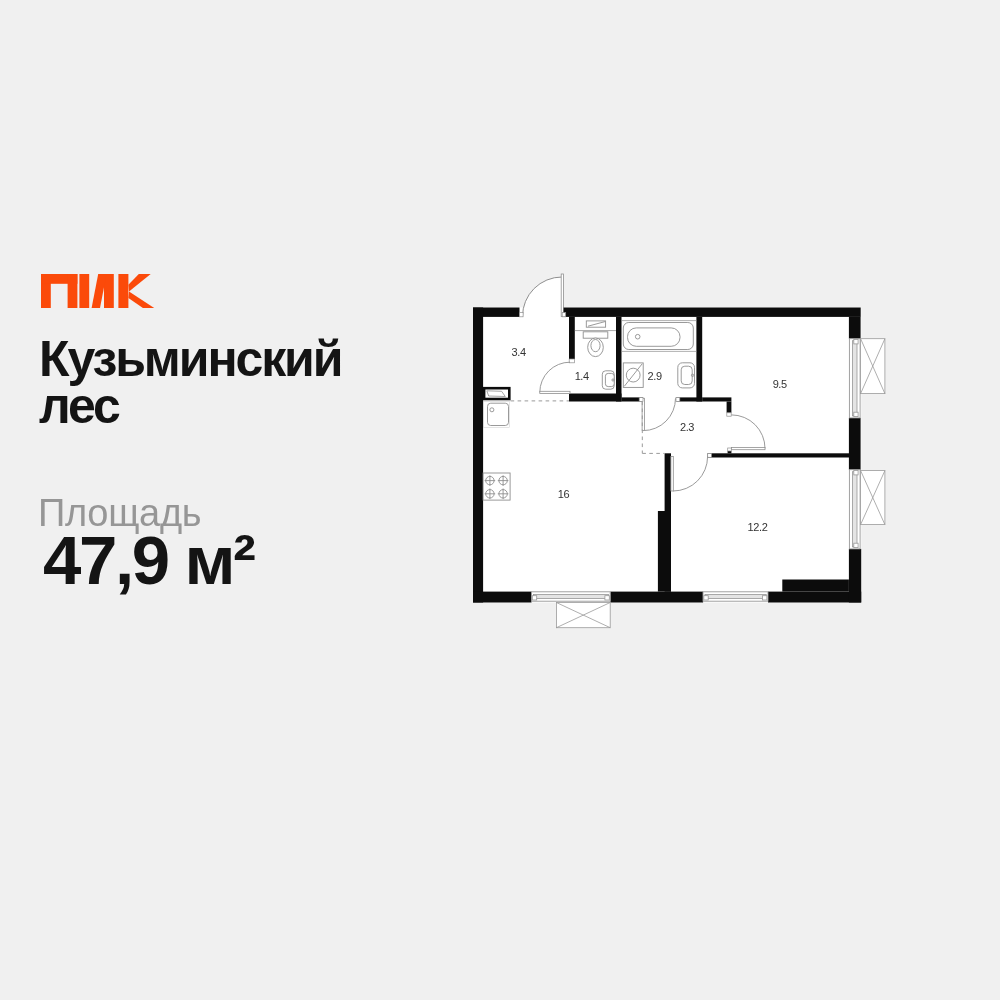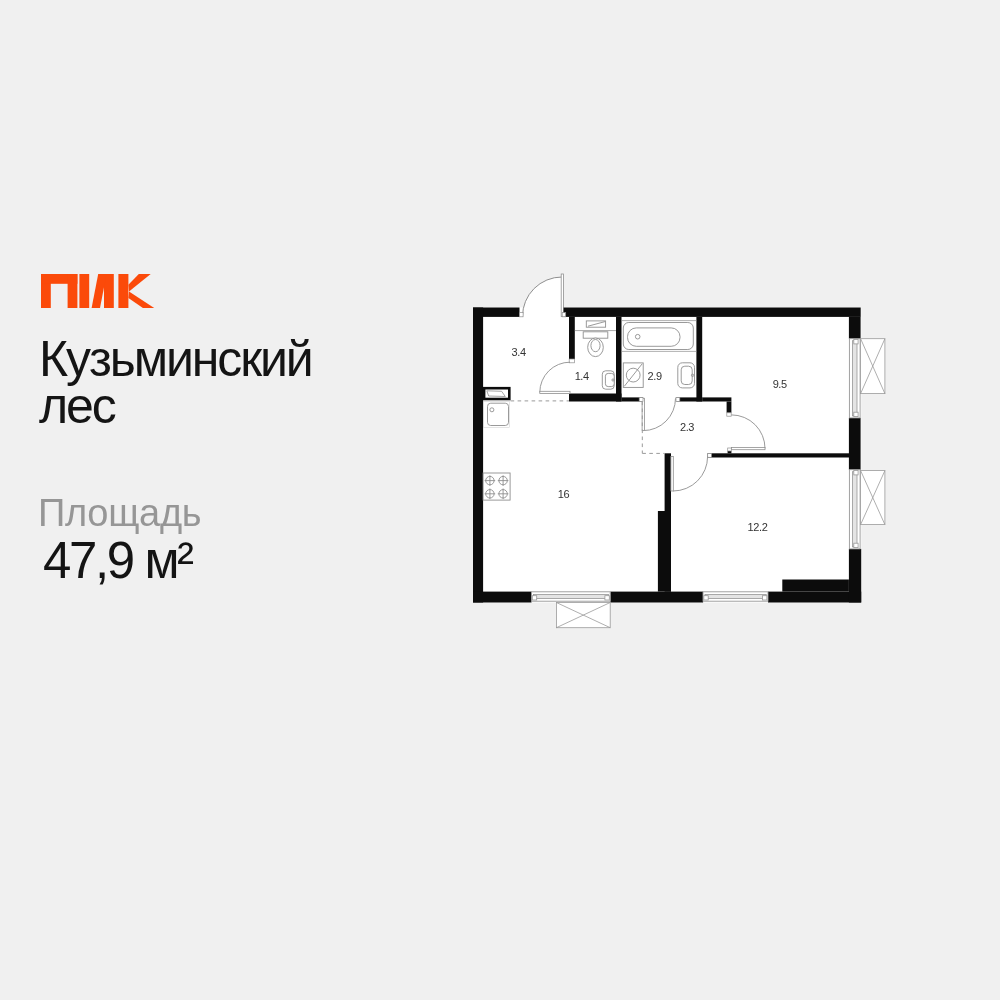--- a/index.html
+++ b/index.html
@@ -16,25 +16,25 @@
     <rect x="26.6" y="0" width="9.8" height="34"></rect>
     <rect x="38.4" y="0" width="9.8" height="34"></rect>
     <rect x="63.0" y="0" width="9.8" height="34"></rect>
     <polygon points="50.6,34 59.0,34 65.6,0 57.2,0"></polygon>
     <rect x="77.4" y="0" width="10" height="34"></rect>
     <polygon points="87.4,10.8 97.8,0 109.7,0 88.0,17.6"></polygon>
     <polygon points="88.0,17.6 113.2,34 101.9,34 87.4,23.9"></polygon>
   </g>
 </svg>
 
-<div class="abs" style="left:39px;top:336px;font-size:50px;font-weight:normal;color:#141414;line-height:47px;letter-spacing:-2.1px;">Кузьминский<br>лес</div>
+<div class="abs" style="left:39px;top:336px;font-size:50px;font-weight:bold;color:#141414;line-height:47px;letter-spacing:-2.1px;">Кузьминский<br>лес</div>
 
 <div class="abs" style="left:38px;top:492px;font-size:38px;color:#969696;letter-spacing:-0.3px;">Площадь</div>
 
-<div class="abs" style="left:43px;top:537px;font-size:51px;font-weight:normal;color:#141414;line-height:47px;letter-spacing:-2.4px;text-align:right;">47,9&nbsp;м²</div>
+<div class="abs" style="left:43px;top:537px;font-size:69px;font-weight:bold;color:#141414;line-height:47px;letter-spacing:-2.4px;text-align:right;">47,9&nbsp;м²</div>
 
 <svg class="abs" style="left:0;top:0;" width="1000" height="1000" viewBox="0 0 1000 1000">
 
   <rect x="473" y="307.5" width="388.2" height="295" fill="#ffffff"></rect>
 
   <g>
     <path d="M562,316.5 L522.5,316.5 A39.5,39.5 0 0 1 562,277 Z" fill="#ffffff"></path>
     <path d="M522.5,316.5 A39.5,39.5 0 0 1 562,277" fill="none" stroke="#8f8f8f" stroke-width="1"></path>
     <rect x="561.2" y="274" width="2.2" height="42.5" fill="#ffffff" stroke="#8f8f8f" stroke-width="0.8"></rect>
   </g>

